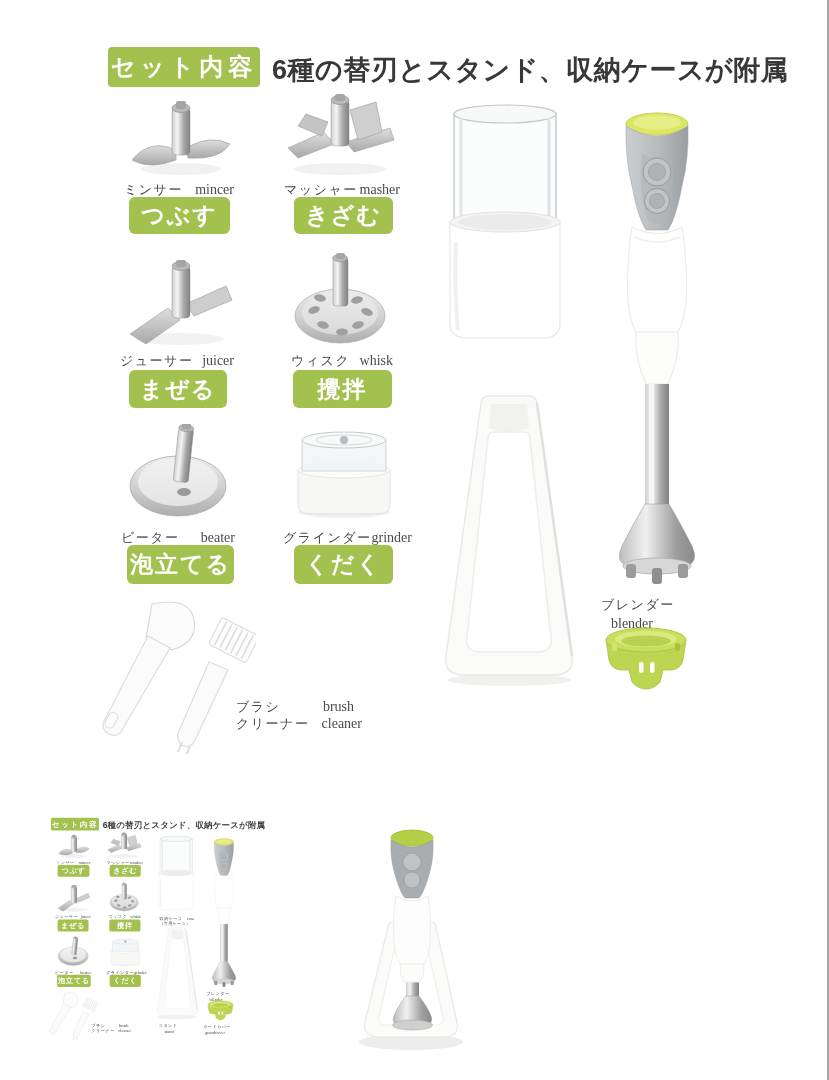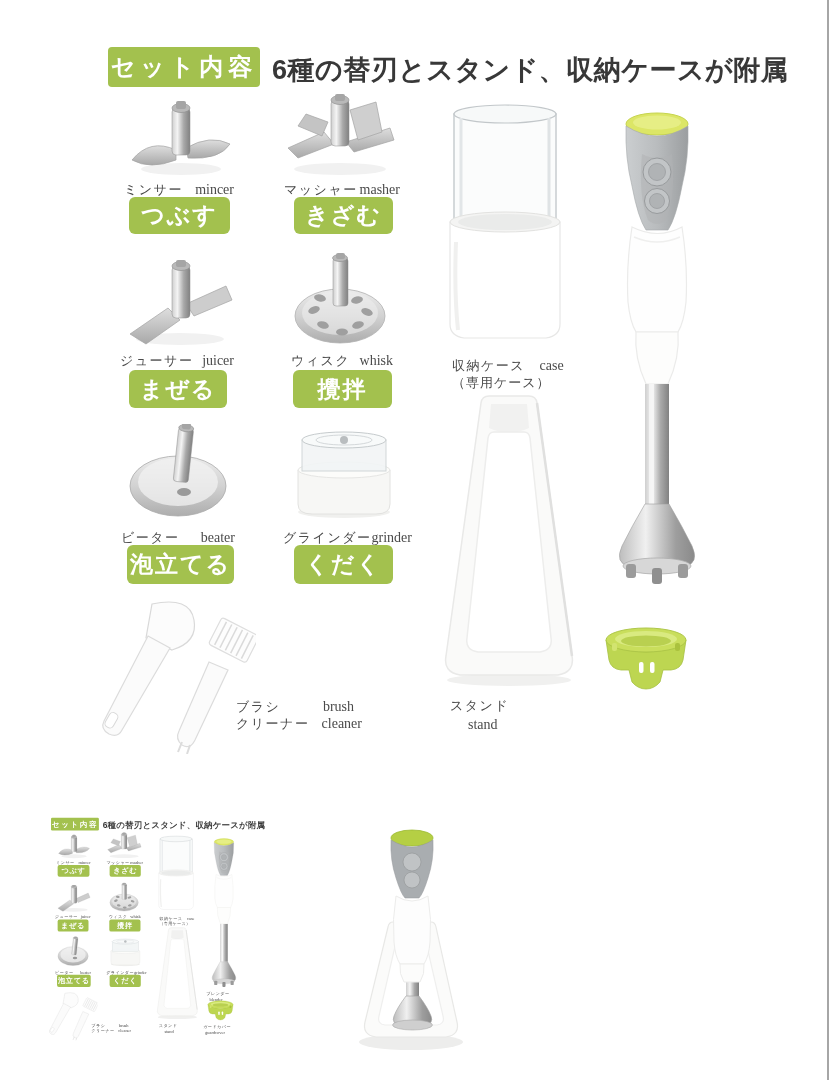--- a/index.html
+++ b/index.html
@@ -166,39 +166,28 @@
     <svg class="abs" style="left:440px;top:102px" width="130" height="240" viewBox="0 0 130 240">
       <rect x="14" y="12" width="102" height="108" fill="#fbfcfc" stroke="#c8cdd0" stroke-width="1.5"></rect>
       <ellipse cx="65" cy="12" rx="51" ry="9" fill="#f7f9f9" stroke="#c2c7ca" stroke-width="1.2"></ellipse>
       <line x1="21" y1="16" x2="21" y2="116" stroke="#e2e6e8" stroke-width="3"></line>
       <line x1="109" y1="16" x2="109" y2="116" stroke="#dfe3e5" stroke-width="3"></line>
       <path d="M10,120 L10,222 Q10,234 24,236 L106,236 Q120,234 120,222 L120,120 Z" fill="#ffffff" stroke="#e7e7e6" stroke-width="1.2"></path>
       <ellipse cx="65" cy="120" rx="55" ry="10" fill="#f4f4f3" stroke="#e2e2e0" stroke-width="1"></ellipse>
       <ellipse cx="65" cy="120" rx="47" ry="8" fill="#eaebea"></ellipse>
       <path d="M16,140 Q14,190 18,228" fill="none" stroke="#f0f0ef" stroke-width="4"></path>
     </svg>
-    <div class="abs two-line" style="left:452px;top:356px">
-      <div>
-        <span class="label-jp">収納ケース</span>
-        <span class="label-en" style="margin-left:10px">case</span>
-      </div>
-      <div class="note-line">（専用ケース）</div>
-    </div>
 
     <svg class="abs" style="left:434px;top:390px" width="150" height="300" viewBox="0 0 150 300">
       <ellipse cx="75" cy="290" rx="62" ry="6" fill="#f0f0ef"></ellipse>
       <path d="M55,6 L95,6 Q102,6 103,13 L138,266 Q141,282 124,285 L26,285 Q9,282 12,266 L47,13 Q48,6 55,6 Z" fill="#fafaf9" stroke="#e9e9e8" stroke-width="1.5"></path>
       <path d="M103,13 L138,266" fill="none" stroke="#e0e0df" stroke-width="2.5"></path>
       <path d="M57,14 L93,14 L95,38 Q75,47 55,38 Z" fill="#f1f1f0"></path>
       <path d="M60,42 L90,42 Q95,42 96,48 L117,248 Q119,260 106,262 L44,262 Q31,260 33,248 L54,48 Q55,42 60,42 Z" fill="#ffffff" stroke="#ededec" stroke-width="1.5"></path>
     </svg>
-    <div class="abs" style="left:450px;top:696px;width:110px">
-      <span class="label-jp">スタンド</span>
-      <span class="label-en" style="margin-left:18px">stand</span>
-    </div>
 
     <svg class="abs" style="left:598px;top:106px" width="120" height="480" viewBox="0 0 120 480">
       <ellipse cx="59" cy="18" rx="31" ry="11" fill="#dce666" stroke="#c6d44e" stroke-width="1"></ellipse>
       <ellipse cx="59" cy="16.5" rx="24" ry="7" fill="#e6ee85"></ellipse>
       <path d="M28,20 Q27,52 34,80 Q40,112 48,124 L70,124 Q78,112 84,80 Q91,52 90,20 Q74,30 59,30 Q44,30 28,20 Z" fill="url(#gGrip)" stroke="#a6a9ab" stroke-width="0.6"></path>
       <path d="M44,48 Q40,90 50,114 Q59,122 68,114 Q78,90 74,48 Q59,56 44,48 Z" fill="#b0b3b5" opacity="0.55"></path>
       <circle cx="59" cy="66" r="14" fill="#c2c5c7" stroke="#989b9d" stroke-width="1"></circle>
       <circle cx="59" cy="66" r="8.5" fill="#b0b3b5" stroke="#9a9da0" stroke-width="0.8"></circle>
       <circle cx="59" cy="95" r="12.5" fill="#c2c5c7" stroke="#989b9d" stroke-width="1"></circle>
       <circle cx="59" cy="95" r="7.5" fill="#b0b3b5" stroke="#9a9da0" stroke-width="0.8"></circle>
@@ -206,20 +195,24 @@
       <path d="M36,131 Q59,141 82,131" fill="none" stroke="#efefee" stroke-width="1.5"></path>
       <path d="M38,226 Q36,252 48,278 L70,278 Q82,252 80,226 Z" fill="#fdfdfc" stroke="#ebebea" stroke-width="1.2"></path>
       <rect x="47" y="278" width="24" height="120" fill="url(#gShaft)"></rect>
       <rect x="51" y="278" width="5" height="120" fill="#f7f7f7" opacity="0.8"></rect>
       <path d="M47,398 Q34,420 24,440 Q16,457 32,461 L86,461 Q102,457 94,440 Q84,420 71,398 Z" fill="url(#gBell)" stroke="#9e9e9e" stroke-width="0.6"></path>
       <ellipse cx="59" cy="460" rx="34" ry="8" fill="#d7d7d7" stroke="#a8a8a8" stroke-width="0.7"></ellipse>
       <rect x="28" y="458" width="10" height="14" rx="3" fill="#9b9b9b"></rect>
       <rect x="54" y="462" width="10" height="16" rx="3" fill="#8f8f8f"></rect>
       <rect x="80" y="458" width="10" height="14" rx="3" fill="#9b9b9b"></rect>
     </svg>
+    <div class="abs" style="left:601px;top:595px;width:118px">
+      <span class="label-jp">ブレンダー</span>
+      <span class="label-en" style="margin-left:10px">blender</span>
+    </div>
 
     <svg class="abs" style="left:600px;top:624px" width="92" height="68" viewBox="0 0 92 68">
       <path d="M6,16 L9,36 Q11,45 21,46 L29,46 L32,58 Q38,65 46,65 Q54,65 60,58 L63,46 L71,46 Q81,45 83,36 L86,16 Q70,28 46,28 Q22,28 6,16 Z" fill="#bdd651" stroke="#a6c040" stroke-width="0.8"></path>
       <ellipse cx="46" cy="16" rx="40" ry="12" fill="#c9de5c" stroke="#aec748" stroke-width="1"></ellipse>
       <ellipse cx="46" cy="15" rx="31" ry="8" fill="#d9ea80"></ellipse>
       <ellipse cx="46" cy="17" rx="25" ry="5.5" fill="#b9d050"></ellipse>
       <rect x="39" y="38" width="4.5" height="11" rx="2" fill="#fff"></rect>
       <rect x="50" y="38" width="4.5" height="11" rx="2" fill="#fff"></rect>
       <rect x="12" y="19" width="5" height="8" rx="2" fill="#d2e470"></rect>
       <rect x="75" y="19" width="5" height="8" rx="2" fill="#aac23e"></rect>

